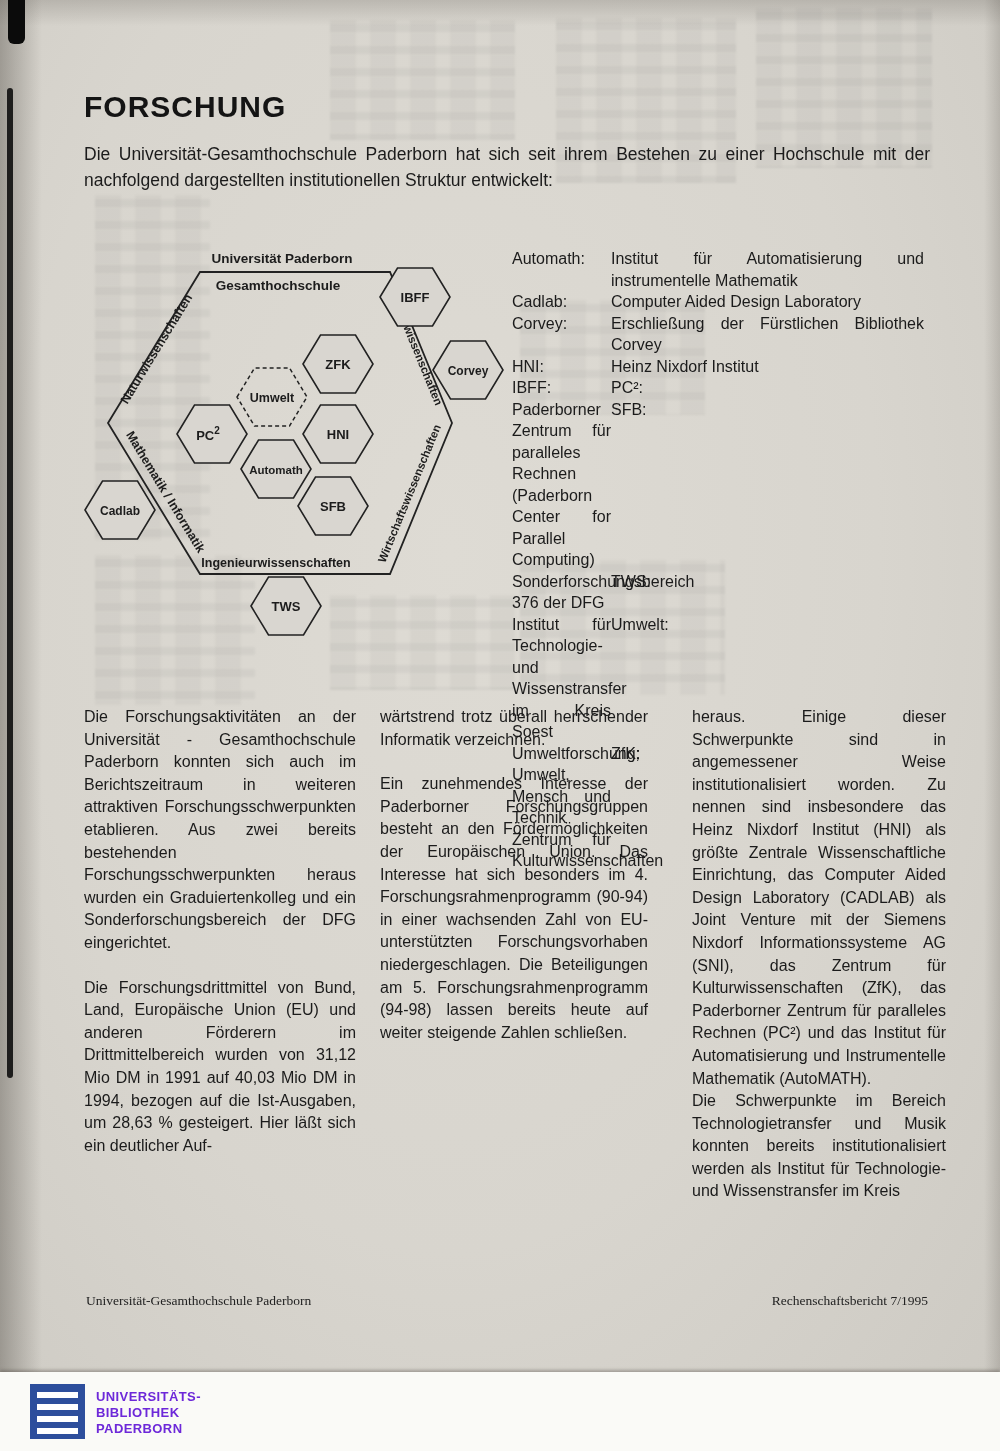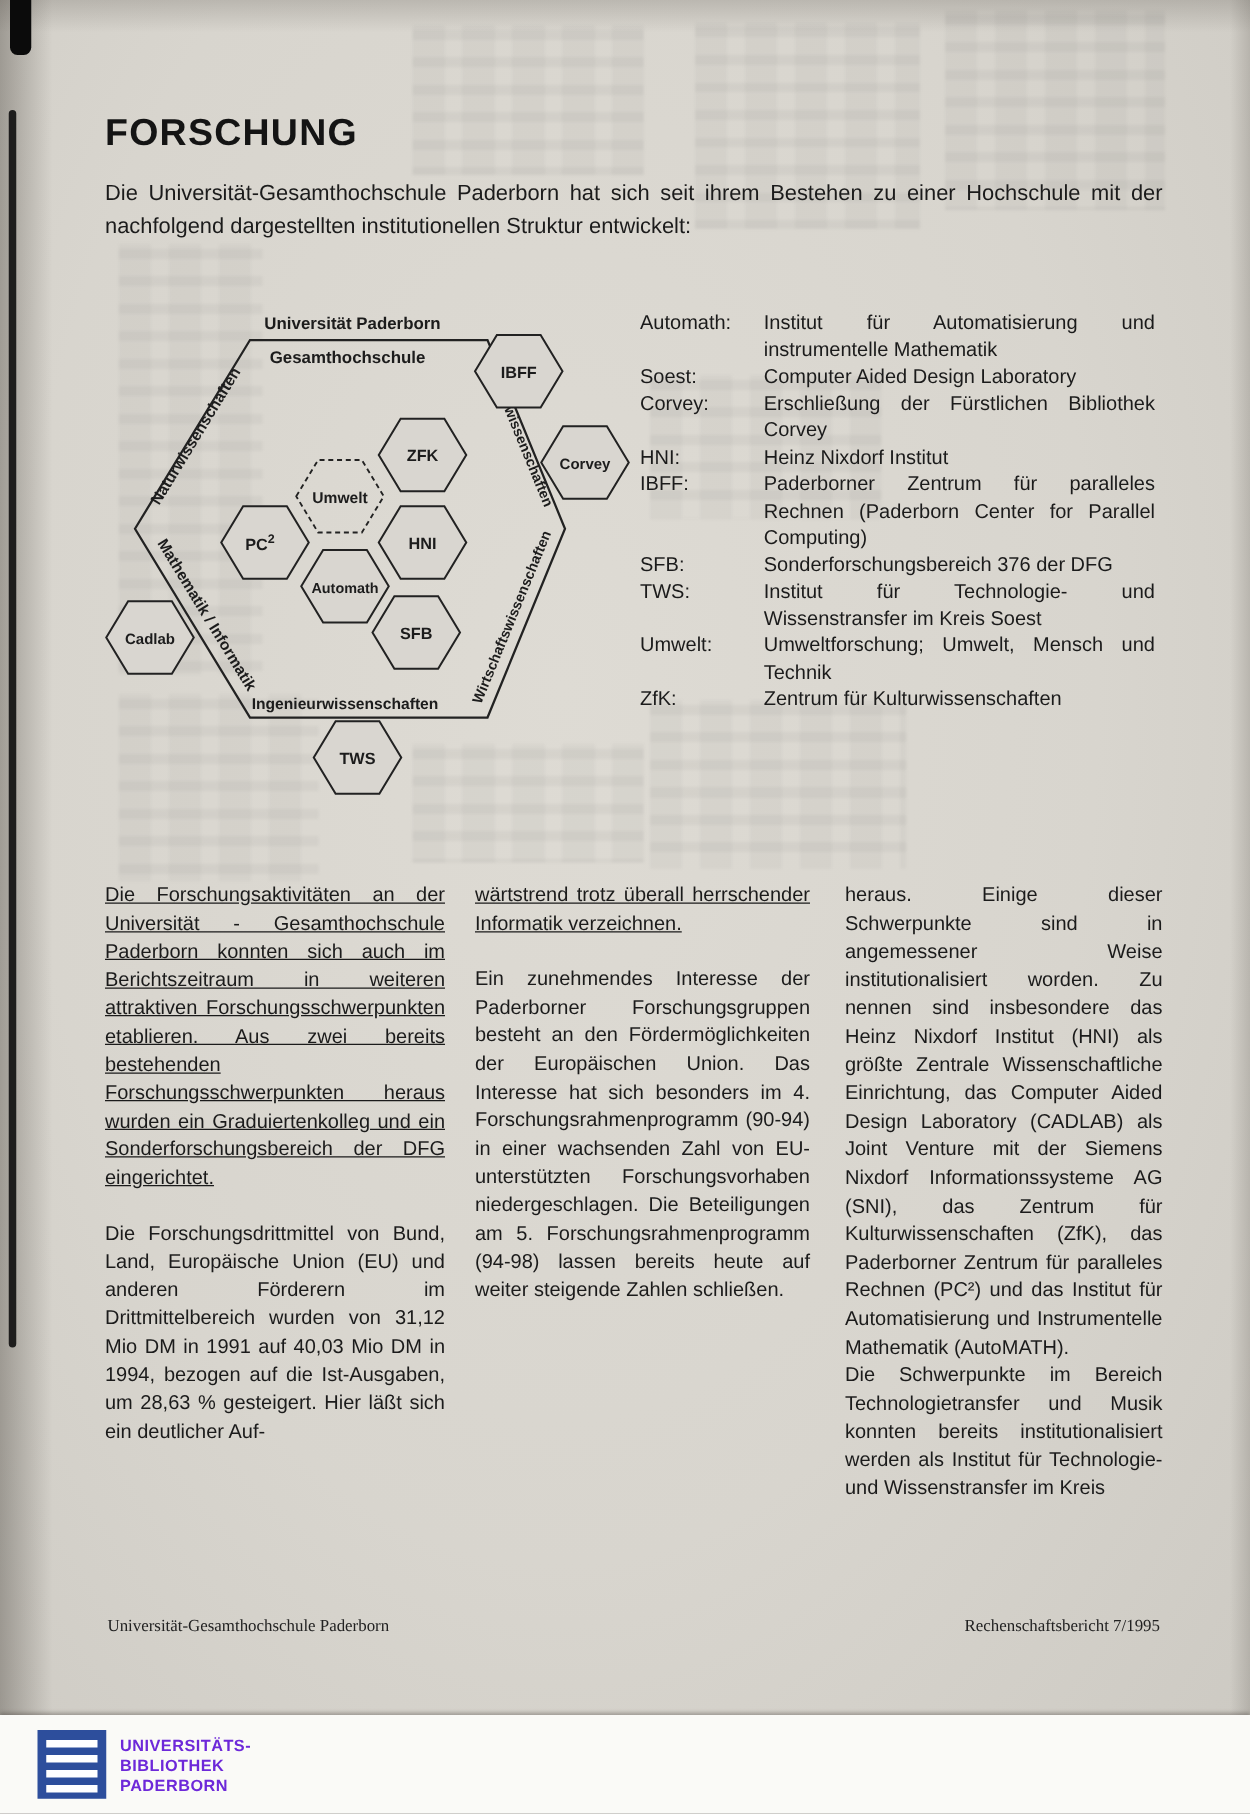--- a/index.html
+++ b/index.html
@@ -31,23 +31,23 @@
     line-height:26px;text-align:justify;text-align-last:left;}
   .diagram{position:absolute;z-index:2;left:80px;top:222px;}
   .glossary{position:absolute;z-index:2;left:512px;top:228px;width:412px;
     display:grid;grid-template-columns:99px 1fr;font-size:16px;line-height:21.5px;margin-top:20px;}
   .g-term{padding-right:4px;}
   .g-def{text-align:justify;text-align-last:left;}
   .col{position:absolute;z-index:2;top:706px;font-size:16px;line-height:22.6px;
     text-align:justify;text-align-last:left;}
   .col1{left:84px;width:272px;}
   .col2{left:380px;width:268px;}
-  .col3{left:676px;width:254px;}
+  .col3{left:692px;width:254px;}
   .col p{margin:0;}
-  .col p.gap{margin-bottom:22px;text-decoration:underline;}
+  .col p.gap{margin-bottom:22px;}
   .footer-left{position:absolute;z-index:2;left:86px;top:1293px;
     font-family:"Liberation Serif","DejaVu Serif",serif;font-size:13.5px;color:#222;}
   .footer-right{position:absolute;z-index:2;right:72px;top:1293px;
     font-family:"Liberation Serif","DejaVu Serif",serif;font-size:13.5px;color:#222;text-align:center;}
   
   .bottom-strip{position:absolute;z-index:4;left:0;top:1372px;width:1000px;height:79px;
     background:#fafaf7;box-shadow:0 -2px 3px rgba(60,55,50,.35);}
   .logo-square{position:absolute;left:30px;top:12px;width:55px;height:55px;background:#2d4e9c;}
   .logo-square .bar{position:absolute;left:7px;right:7px;height:6px;background:#fff;}
   .logo-text{position:absolute;left:96px;top:17px;color:#6d28d9;font-weight:bold;
@@ -114,27 +114,28 @@
     <polygon points="171,384 188.5,355 223.5,355 241,384 223.5,413 188.5,413" fill="#d9d6d0" stroke="#222" stroke-width="1.6"></polygon>
     <text x="206" y="389" font-size="13" text-anchor="middle">TWS</text>
 
     <polygon points="157,175 174.5,146 209.5,146 227,175 209.5,204 174.5,204" fill="none" stroke="#222" stroke-width="1.5" stroke-dasharray="4 3"></polygon>
     <text x="192" y="180" font-size="12.5" text-anchor="middle">Umwelt</text>
   </svg>
 
   <div class="glossary">
     <div class="g-term">Automath:</div>
     <div class="g-def">Institut für Automatisierung und instrumentelle Mathematik</div>
-    <div class="g-term">Soest:</div>
+    <div class="g-term">Cadlab:</div>
     <div class="g-def">Computer Aided Design Laboratory</div>
     <div class="g-term">Corvey:</div>
     <div class="g-def">Erschließung der Fürstlichen Bibliothek Corvey</div>
     <div class="g-term">HNI:</div>
     <div class="g-def">Heinz Nixdorf Institut</div>
     <div class="g-term">IBFF:</div>
+    <div class="g-term">PC²:</div>
     <div class="g-def">Paderborner Zentrum für paralleles Rechnen (Paderborn Center for Parallel Computing)</div>
     <div class="g-term">SFB:</div>
     <div class="g-def">Sonderforschungsbereich 376 der DFG</div>
     <div class="g-term">TWS:</div>
     <div class="g-def">Institut für Technologie- und Wissenstransfer im Kreis Soest</div>
     <div class="g-term">Umwelt:</div>
     <div class="g-def">Umweltforschung; Umwelt, Mensch und Technik</div>
     <div class="g-term">ZfK:</div>
     <div class="g-def">Zentrum für Kulturwissenschaften</div>
   </div>

